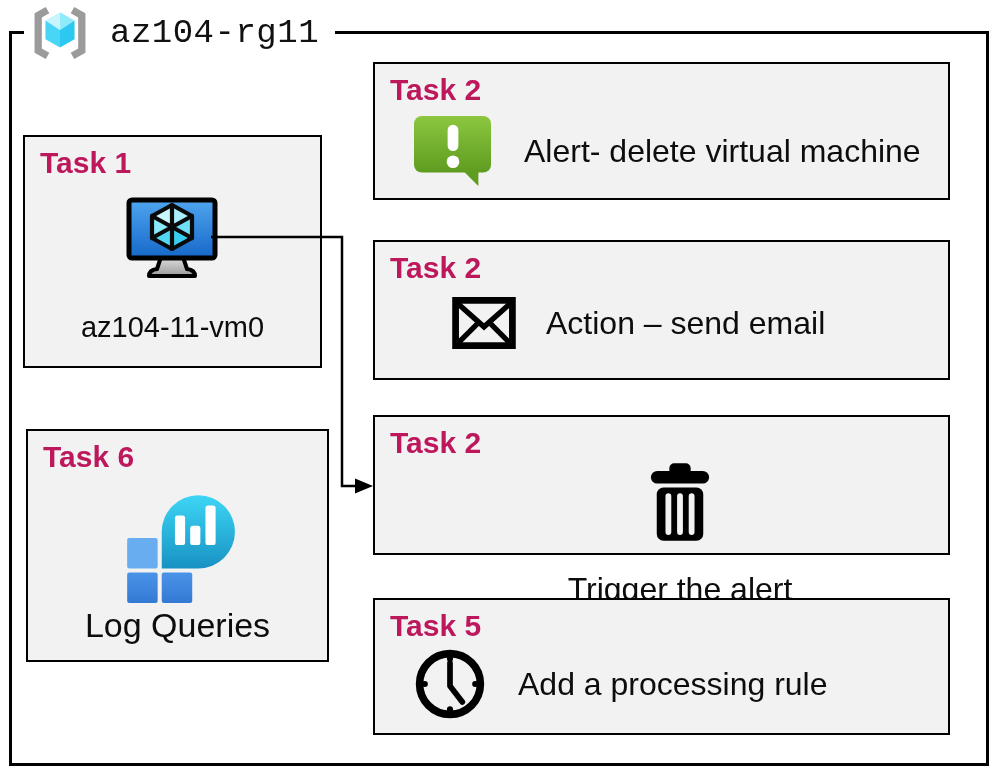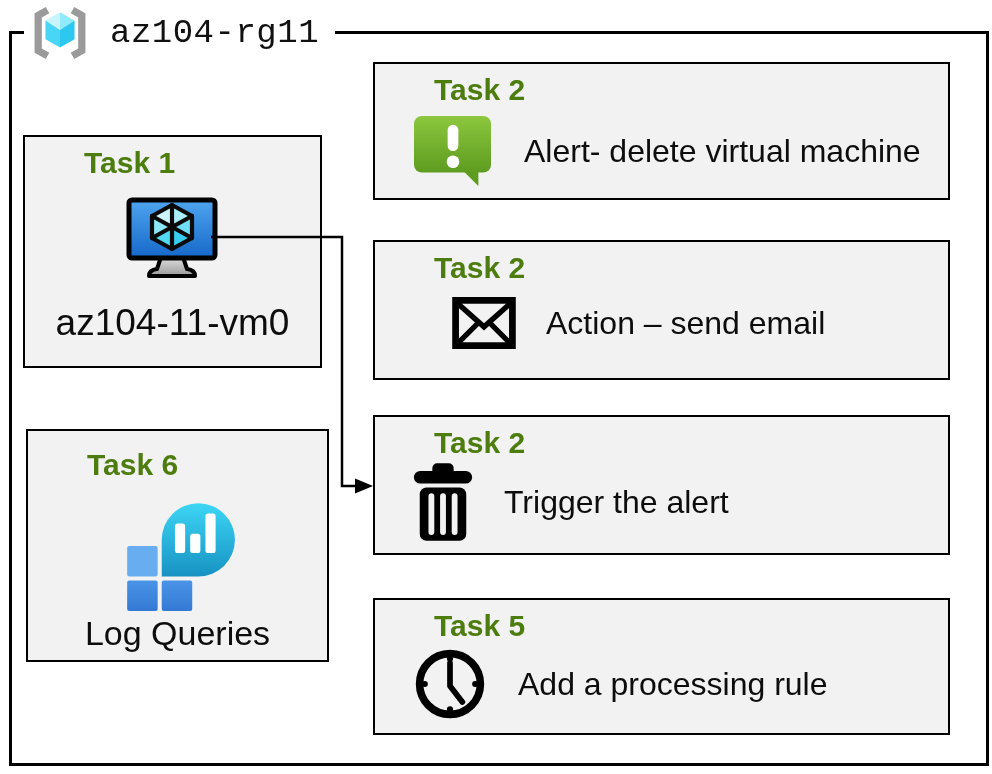--- a/index.html
+++ b/index.html
@@ -22,39 +22,38 @@
   .rg-label { font-size:34px; color:#111; letter-spacing:0.5px; }
 
   .task-box {
     position:absolute; background:#f2f2f2; border:2.5px solid #000;
   }
   .t1 { left:23px;  top:135px; width:299px; height:233px; }
   .t2 { left:373px; top:62px;  width:577px; height:138px; }
   .t3 { left:373px; top:240px; width:577px; height:140px; }
   .t4 { left:373px; top:415px; width:577px; height:140px; }
   .t5 { left:373px; top:598px; width:577px; height:137px; }
-  .t6 { left:26px;  top:429px; width:303px; height:233px;justify-content:center; }
+  .t6 { left:26px;  top:429px; width:303px; height:233px; }
 
   .task-title {
-    color:#4d7c0f; font-weight:bold; font-size:30px; line-height:1.2;
+    color:#be185d; font-weight:bold; font-size:30px; line-height:1.2;
     padding:8px 0 0 15px;
-    margin-left:44px;
   }
   .task-row {
     display:flex; align-items:center; gap:30px; padding-left:37px;
   }
   .t2 .task-row { margin-top:4px;  }
   .t3 .task-row { margin-top:11px;margin-left:40px; }
-  .t4 .task-row { margin-top:2px;  }
+  .t4 .task-row { margin-top:2px;flex-direction:column;  }
   .t5 .task-row { margin-top:1px;  }
   .task-text { font-size:32px; color:#0d0d0d; white-space:nowrap; }
 
   .center-col { display:flex; flex-direction:column; align-items:center; }
   .t1 .vm-wrap  { margin-top:15px; }
-  .t1 .box-label{ margin-top:16px; font-size:37px; }
+  .t1 .box-label{ margin-top:25px; font-size:29px; }
   .t6 .la-wrap  { margin-top:6px; }
   .t6 .box-label{ margin-top:3px; font-size:34px; }
 
   .connector-svg {
     position:absolute; left:0; top:0; width:992px; height:774px;
     z-index:2; pointer-events:none;
   }
   .icon { display:block; line-height:0; flex:0 0 auto; }
 </style>
 </head>

